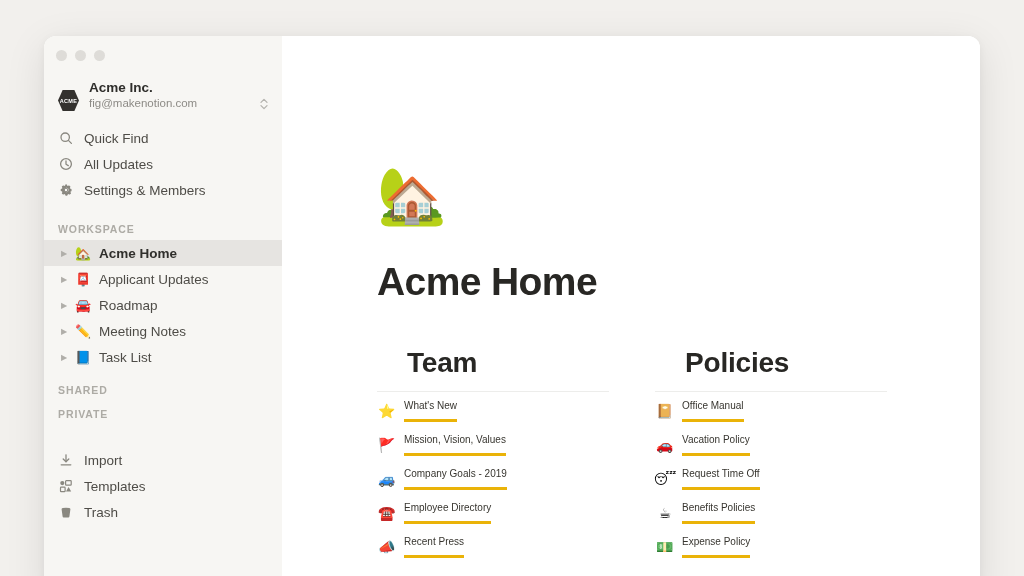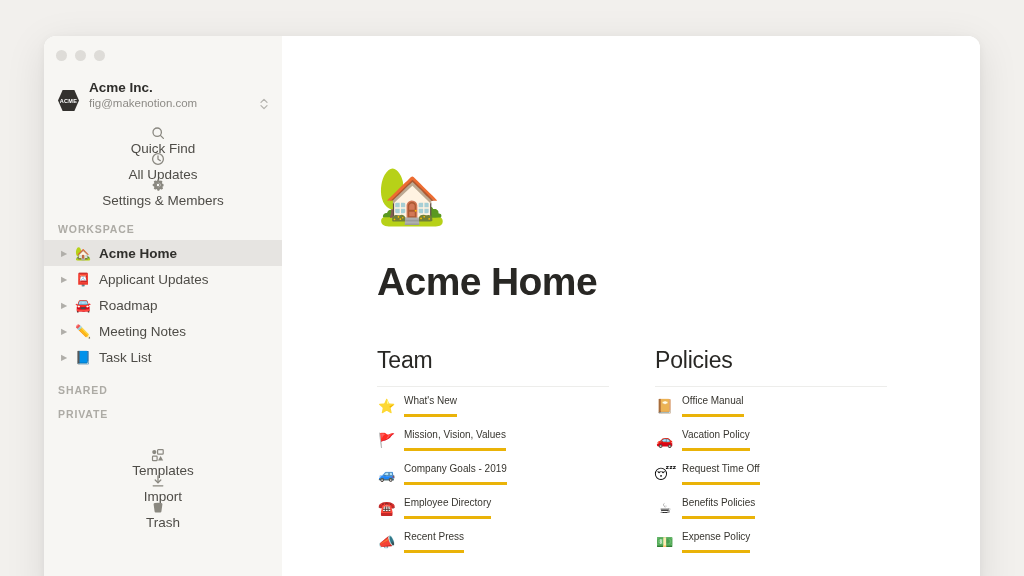--- a/index.html
+++ b/index.html
@@ -32,21 +32,21 @@
     color:#fff;font-size:5.5px;font-weight:bold;letter-spacing:.3px;
     display:flex;align-items:center;justify-content:center;
     font-family:"Liberation Sans",sans-serif;
   }
   .ws-text{flex:1;min-width:0;}
   .ws-name{font-size:13.5px;font-weight:700;color:#2f2e2b;line-height:16px;}
   .ws-mail{font-size:11.5px;color:#8d8b86;line-height:15px;}
   .ws-chev{width:16px;flex:0 0 16px;display:flex;align-items:center;justify-content:center;color:#b5b3ae;}
   .nav-item{
     display:flex;align-items:center;height:26px;margin:0 8px;padding:0 6px;
-    border-radius:3px;cursor:pointer;flex-direction:column;
+    border-radius:3px;cursor:pointer;
   }
   .nav-icon{width:16px;flex:0 0 16px;display:flex;align-items:center;justify-content:center;margin-right:10px;color:#8a8880;}
   .nav-label{font-size:13.5px;color:#4e4c47;white-space:nowrap;}
   .nav-group{margin-top:11px;}
   .section-label{
     font-size:10.5px;font-weight:700;letter-spacing:.9px;color:#adaba5;
     padding:0 14px;margin-bottom:5px;text-transform:uppercase;
   }
   .page-item{
     display:flex;align-items:center;height:26px;padding:0 8px 0 14px;cursor:pointer;
@@ -67,21 +67,21 @@
   .main{flex:1;background:#fff;position:relative;overflow:hidden;}
   .doc{padding:132px 0 0 95px;}
   .doc-emoji{font-size:56px;line-height:1;font-family:"DejaVu Sans",sans-serif;}
   .doc-title{
     font-size:39px;font-weight:700;color:#282724;letter-spacing:-.6px;
     margin-top:38px;line-height:1;
   }
   .columns{display:flex;margin-top:48px;}
   .col{width:232px;}
   .col + .col{margin-left:46px;}
-  .col-title{font-size:23px;font-weight:400;color:#282724;letter-spacing:-.2px;line-height:1;}
+  .col-title{font-size:28px;font-weight:700;color:#282724;letter-spacing:-.2px;line-height:1;margin-left:30px;}
   .col-rule{height:1px;background:#ededeb;margin-top:14px;}
   .link-row{display:flex;align-items:center;height:31px;margin-top:3px;cursor:pointer;}
   .link-emoji{width:20px;flex:0 0 20px;font-size:14px;line-height:1;margin-right:7px;
     display:flex;align-items:center;justify-content:center;
     font-family:"DejaVu Sans",sans-serif;}
   .link-text{
     font-size:10px;color:#37352f;white-space:nowrap;
     border-bottom:3px solid #eab308;padding-bottom:8px;
   }
   svg{display:block;}
@@ -181,41 +181,41 @@
     <div class="spacer-sm"></div>
     <div class="section-label">SHARED</div>
     <div style="height:7px"></div>
     <div class="section-label">PRIVATE</div>
 
     <div style="height:22px"></div>
 
     <div>
       <div class="nav-item">
         <span class="nav-icon">
+          <svg width="14" height="14" viewBox="0 0 14 14" fill="none" stroke="#8a8880" stroke-width="1.3" stroke-linecap="round" stroke-linejoin="round">
+            <path d="M7 1.8 L7 8.6"></path>
+              <path d="M4.2 6 L7 8.8 L9.8 6"></path>
+              <path d="M2.2 11.8 L11.8 11.8"></path>
+          </svg>
+        </span>
+        <span class="nav-label">Import</span>
+      </div>
+      <div class="nav-item">
+        <span class="nav-icon">
           <svg width="14" height="14" viewBox="0 0 14 14" fill="#8a8880">
             <circle cx="3.3" cy="4.1" r="2.1"></circle>
             <rect x="6.6" y="1.6" width="5.6" height="4.6" rx="0.7" fill="none" stroke="#8a8880" stroke-width="1.2"></rect>
             <rect x="1.5" y="8.2" width="4.6" height="4.4" rx="0.7" fill="none" stroke="#8a8880" stroke-width="1.2"></rect>
             <path d="M7 12.4 L9.6 8 L12.2 12.4 Z"></path>
           </svg>
         </span>
         <span class="nav-label">Templates</span>
       </div>
       <div class="nav-item">
         <span class="nav-icon">
-          <svg width="14" height="14" viewBox="0 0 14 14" fill="none" stroke="#8a8880" stroke-width="1.3" stroke-linecap="round" stroke-linejoin="round">
-            <path d="M7 1.8 L7 8.6"></path>
-              <path d="M4.2 6 L7 8.8 L9.8 6"></path>
-              <path d="M2.2 11.8 L11.8 11.8"></path>
-          </svg>
-        </span>
-        <span class="nav-label">Import</span>
-      </div>
-      <div class="nav-item">
-        <span class="nav-icon">
           <svg width="14" height="14" viewBox="0 0 14 14" fill="#8a8880">
             <path d="M2.6 4.2 h8.8 l-1 7.3 a1.1 1.1 0 0 1-1.1 .95 h-4.6 a1.1 1.1 0 0 1-1.1-.95 z"></path>
             <ellipse cx="7" cy="4.1" rx="4.4" ry="1.25"></ellipse>
           </svg>
         </span>
         <span class="nav-label">Trash</span>
       </div>
     </div>
   </div>
 

